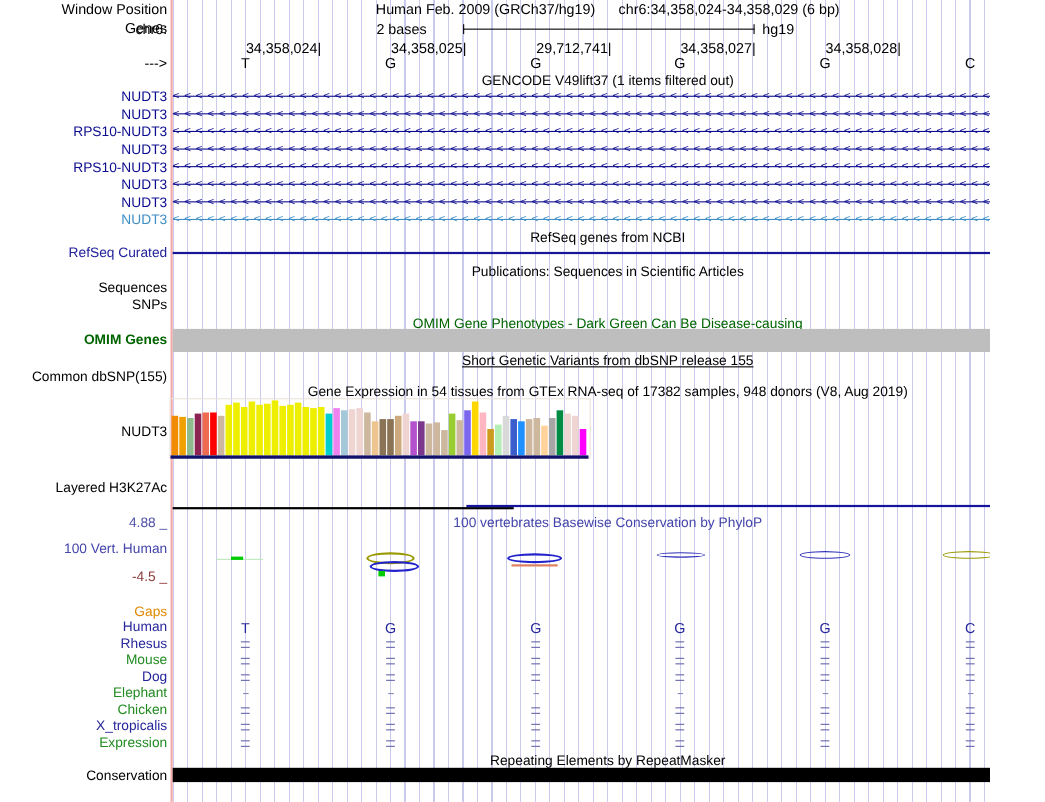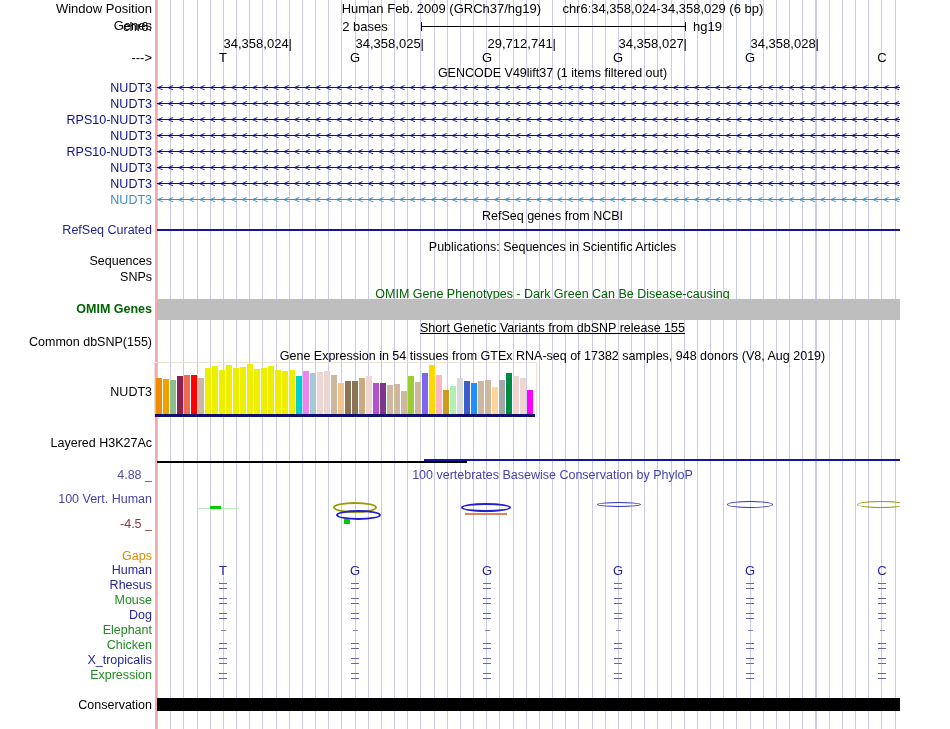--- a/index.html
+++ b/index.html
@@ -343,15 +343,16 @@
         <span class="mz-eq"></span>
       </div>
       <div class="mz-cell" style="left: 735px; top: 669px;">
         <span class="mz-eq"></span>
       </div>
       <div class="mz-cell" style="left: 867px; top: 669px;">
         <span class="mz-eq"></span>
       </div>
     </div>
 
+  <div class="abs track-title" style="top:685px;">Repeating Elements by RepeatMasker</div>
   <div class="abs bar-rect" style="top:698px;height:13px;background:#000;"></div>
   <div class="abs row-label" style="top:699px;">Conservation</div>
 </div>
 
 </body></html>

